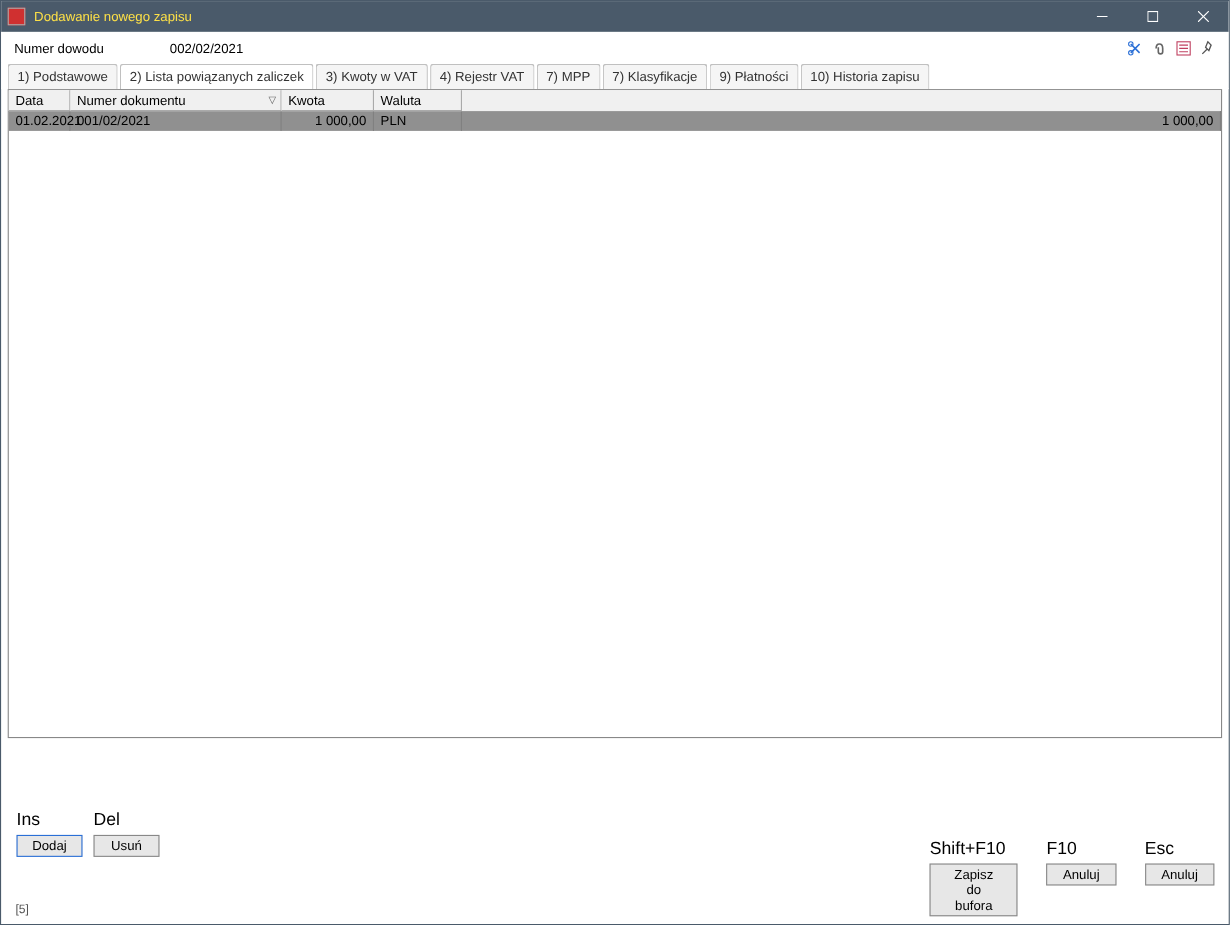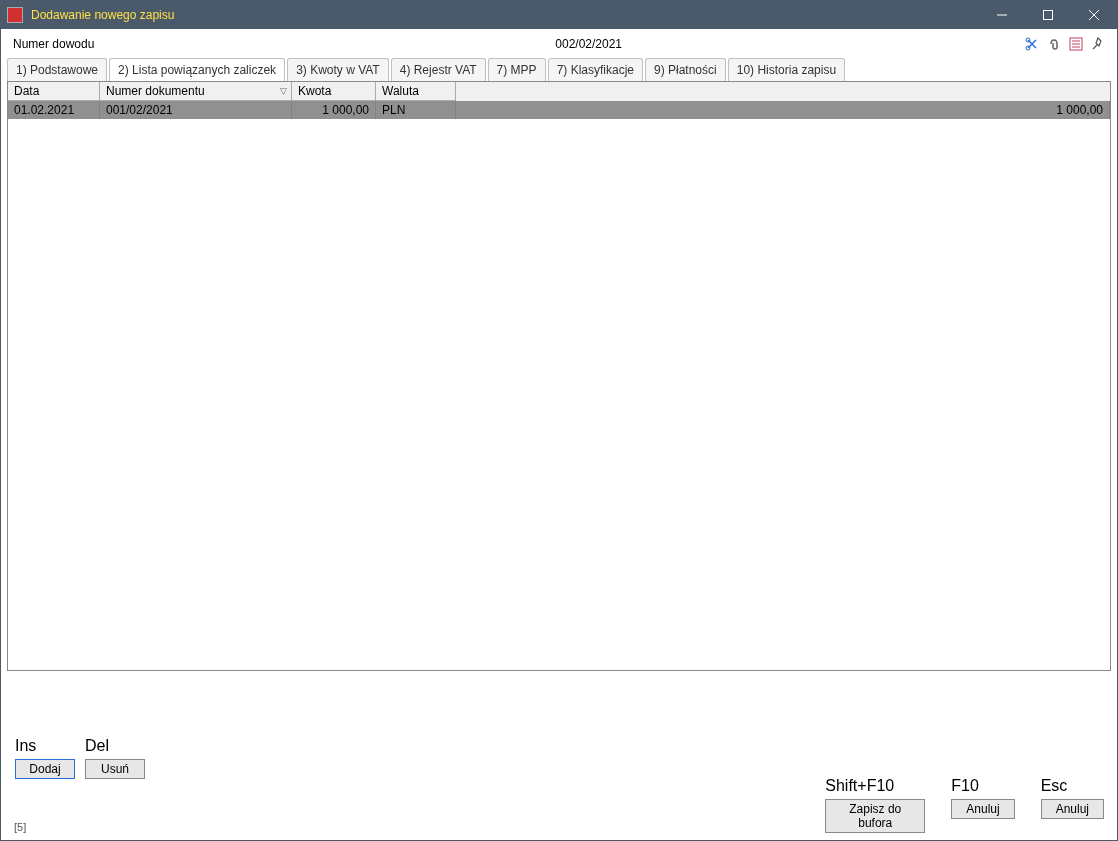--- a/index.html
+++ b/index.html
@@ -5,33 +5,33 @@
 * { box-sizing: border-box; margin: 0; padding: 0; font-family: "Segoe UI", Tahoma, sans-serif; font-size: 12px; }
 body { background: #fff; width: 1118px; height: 841px; overflow: hidden; border: 1px solid #4a5a6a; }
 .titlebar { background: #4a5a6a; color: #fde047; height: 28px; display: flex; align-items: center; padding-left: 6px; }
 .titlebar .app-icon { width: 16px; height: 16px; background: #d03030; margin-right: 8px; border: 1px solid #aaa; }
 .titlebar .title { flex: 1; font-size: 12px; }
 .titlebar .win-btn { width: 46px; height: 28px; display: flex; align-items: center; justify-content: center; color: #fff; cursor: pointer; }
 .titlebar .win-btn svg { stroke: #fff; stroke-width: 1; fill: none; }
 
 .header-row { display: flex; align-items: center; padding: 6px 10px 4px 12px; background: #fff; }
 .header-row .lbl { margin-right: 60px; color: #000; }
-.header-row .val { color: #000; flex: 1; text-align: center; }
+.header-row .val { color: #000; flex: 1; }
 .header-icons { display: flex; gap: 4px; align-items: center; }
 .header-icons .hicon { width: 18px; height: 18px; display: flex; align-items: center; justify-content: center; cursor: pointer; }
 
 .tabs { display: flex; padding: 0 6px; background: #fff; border-bottom: 1px solid #fff; }
 .tab { padding: 4px 8px; border: 1px solid #c0c0c0; border-bottom: none; background: #f5f5f5; margin-right: 2px; cursor: pointer; border-radius: 3px 3px 0 0; color: #333; position: relative; top: 1px; }
 .tab.active { background: #fff; z-index: 2; }
 
 .grid-wrap { margin: 0 6px; border: 1px solid #888; height: 590px; background: #fff; }
 .grid-head { display: flex; background: #f0f0f0; }
 .gh { border-right: 1px solid #aaa; border-bottom: 1px solid #aaa; padding: 2px 6px; color: #000; background: #f0f0f0; position: relative; }
 .gh .filter-icon { position: absolute; right: 4px; top: 4px; font-size: 9px; color: #666; }
-.col-data { width: 92px; }
+.col-data { width: 56px; }
 .col-num { width: 192px; }
 .col-kwota { width: 84px; text-align: left; }
 .col-waluta { width: 80px; }
 .col-kwotaw { flex: 1; }
 
 .grid-row { display: flex; background: #909090; color: #000; }
 .gc { border-right: 1px solid #808080; padding: 2px 6px; height: 18px; }
 .gc.num { text-align: right; }
 
 .row-actions { display: flex; gap: 60px; padding: 66px 0 0 14px; }
@@ -138,21 +138,21 @@
     <span class="shortcut-lbl">Del</span>
     <div class="btn">Usuń</div>
   </div>
 </div>
 
 <div class="footer">
   <span class="footnote">[5]</span>
   <div class="footer-right">
     <div class="footer-col">
       <span class="shortcut-lbl">Shift+F10</span>
-      <div class="btn" style="width:100px">Zapisz do bufora</div>
+      <div class="btn" style="width:80px">Zapisz do bufora</div>
     </div>
     <div class="footer-col">
       <span class="shortcut-lbl">F10</span>
       <div class="btn">Anuluj</div>
     </div>
     <div class="footer-col">
       <span class="shortcut-lbl">Esc</span>
       <div class="btn">Anuluj</div>
     </div>
   </div>

